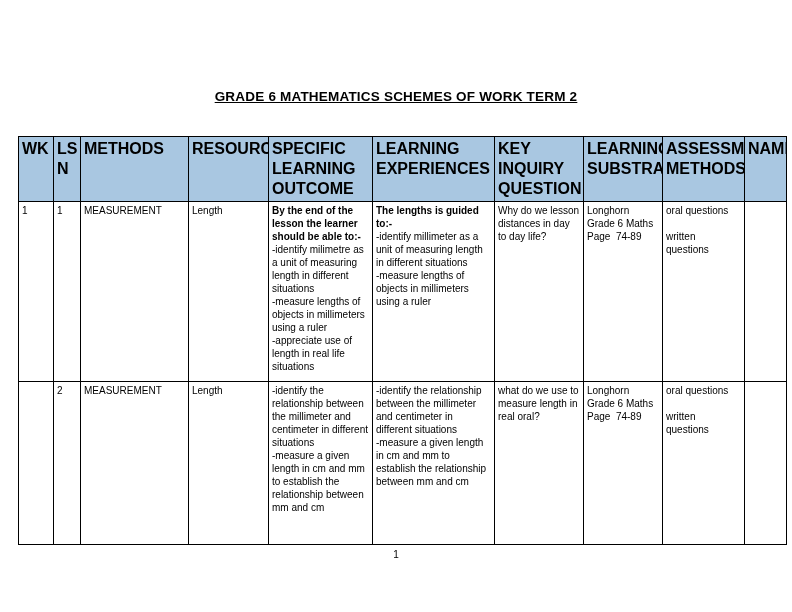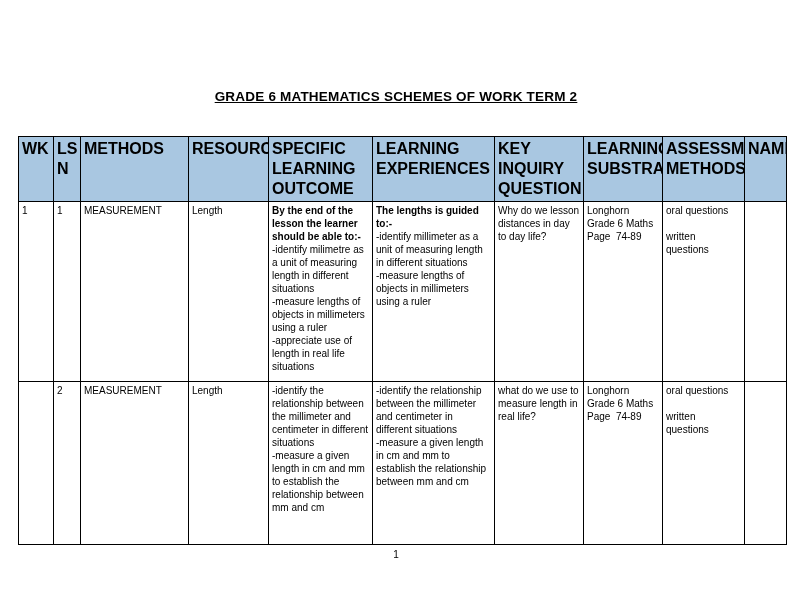--- a/index.html
+++ b/index.html
@@ -161,21 +161,21 @@
           </td>
       <td>
         <div class="cell-text">-identify the relationship between the millimeter and centimeter in different situations
 -measure a given length in cm and mm to establish the relationship between mm and cm</div>
       </td>
       <td>
         <div class="cell-text">-identify the relationship between the millimeter and centimeter in different situations
 -measure a given length in cm and mm to establish the relationship between mm and cm</div>
       </td>
       <td>
-            <div class="cell-text">what do we use to measure length in real life?</div>
+            <div class="cell-text">what do we use to measure length in real oral?</div>
           </td>
       <td>
             <div class="cell-text">Longhorn Grade 6 Maths Page  74-89</div>
           </td>
       <td>
             <div class="cell-text">oral questions
 
 written questions</div>
           </td>
       <td>

